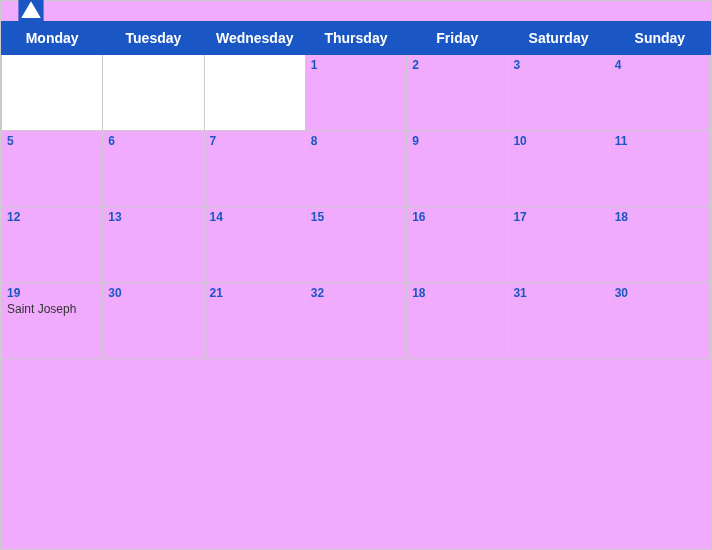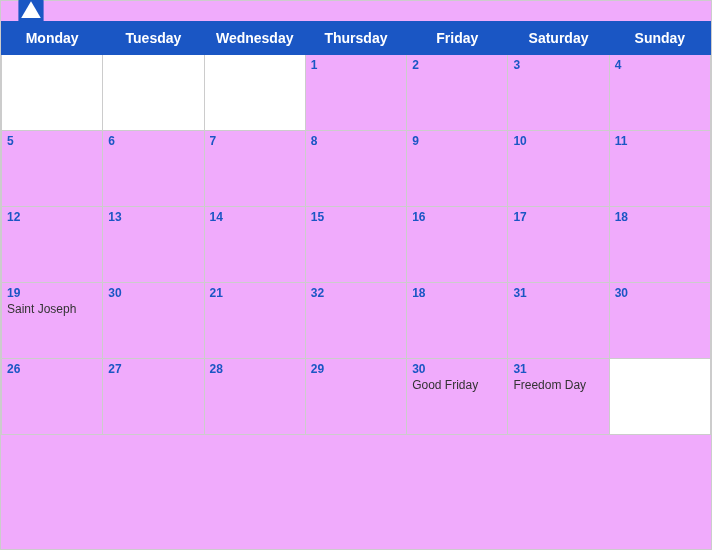--- a/index.html
+++ b/index.html
@@ -207,38 +207,15 @@
           <td>
             <span class="day-number">18</span>
           </td>
           <td>
             <span class="day-number">31</span>
           </td>
           <td>
             <span class="day-number">30</span>
           </td>
         </tr>
-        <tr>
-          <td>
-            <span class="day-number">26</span>
-          </td>
-          <td>
-            <span class="day-number">27</span>
-          </td>
-          <td>
-            <span class="day-number">28</span>
-          </td>
-          <td>
-            <span class="day-number">29</span>
-          </td>
-          <td>
-            <span class="day-number">30</span>
-            <span class="day-event">Good Friday</span>
-          </td>
-          <td>
-            <span class="day-number">31</span>
-            <span class="day-event">Freedom Day</span>
-          </td>
-          <td class="empty-cell"></td>
-        </tr>
       </tbody>
   </table>
 </div>
 
 </body></html>

